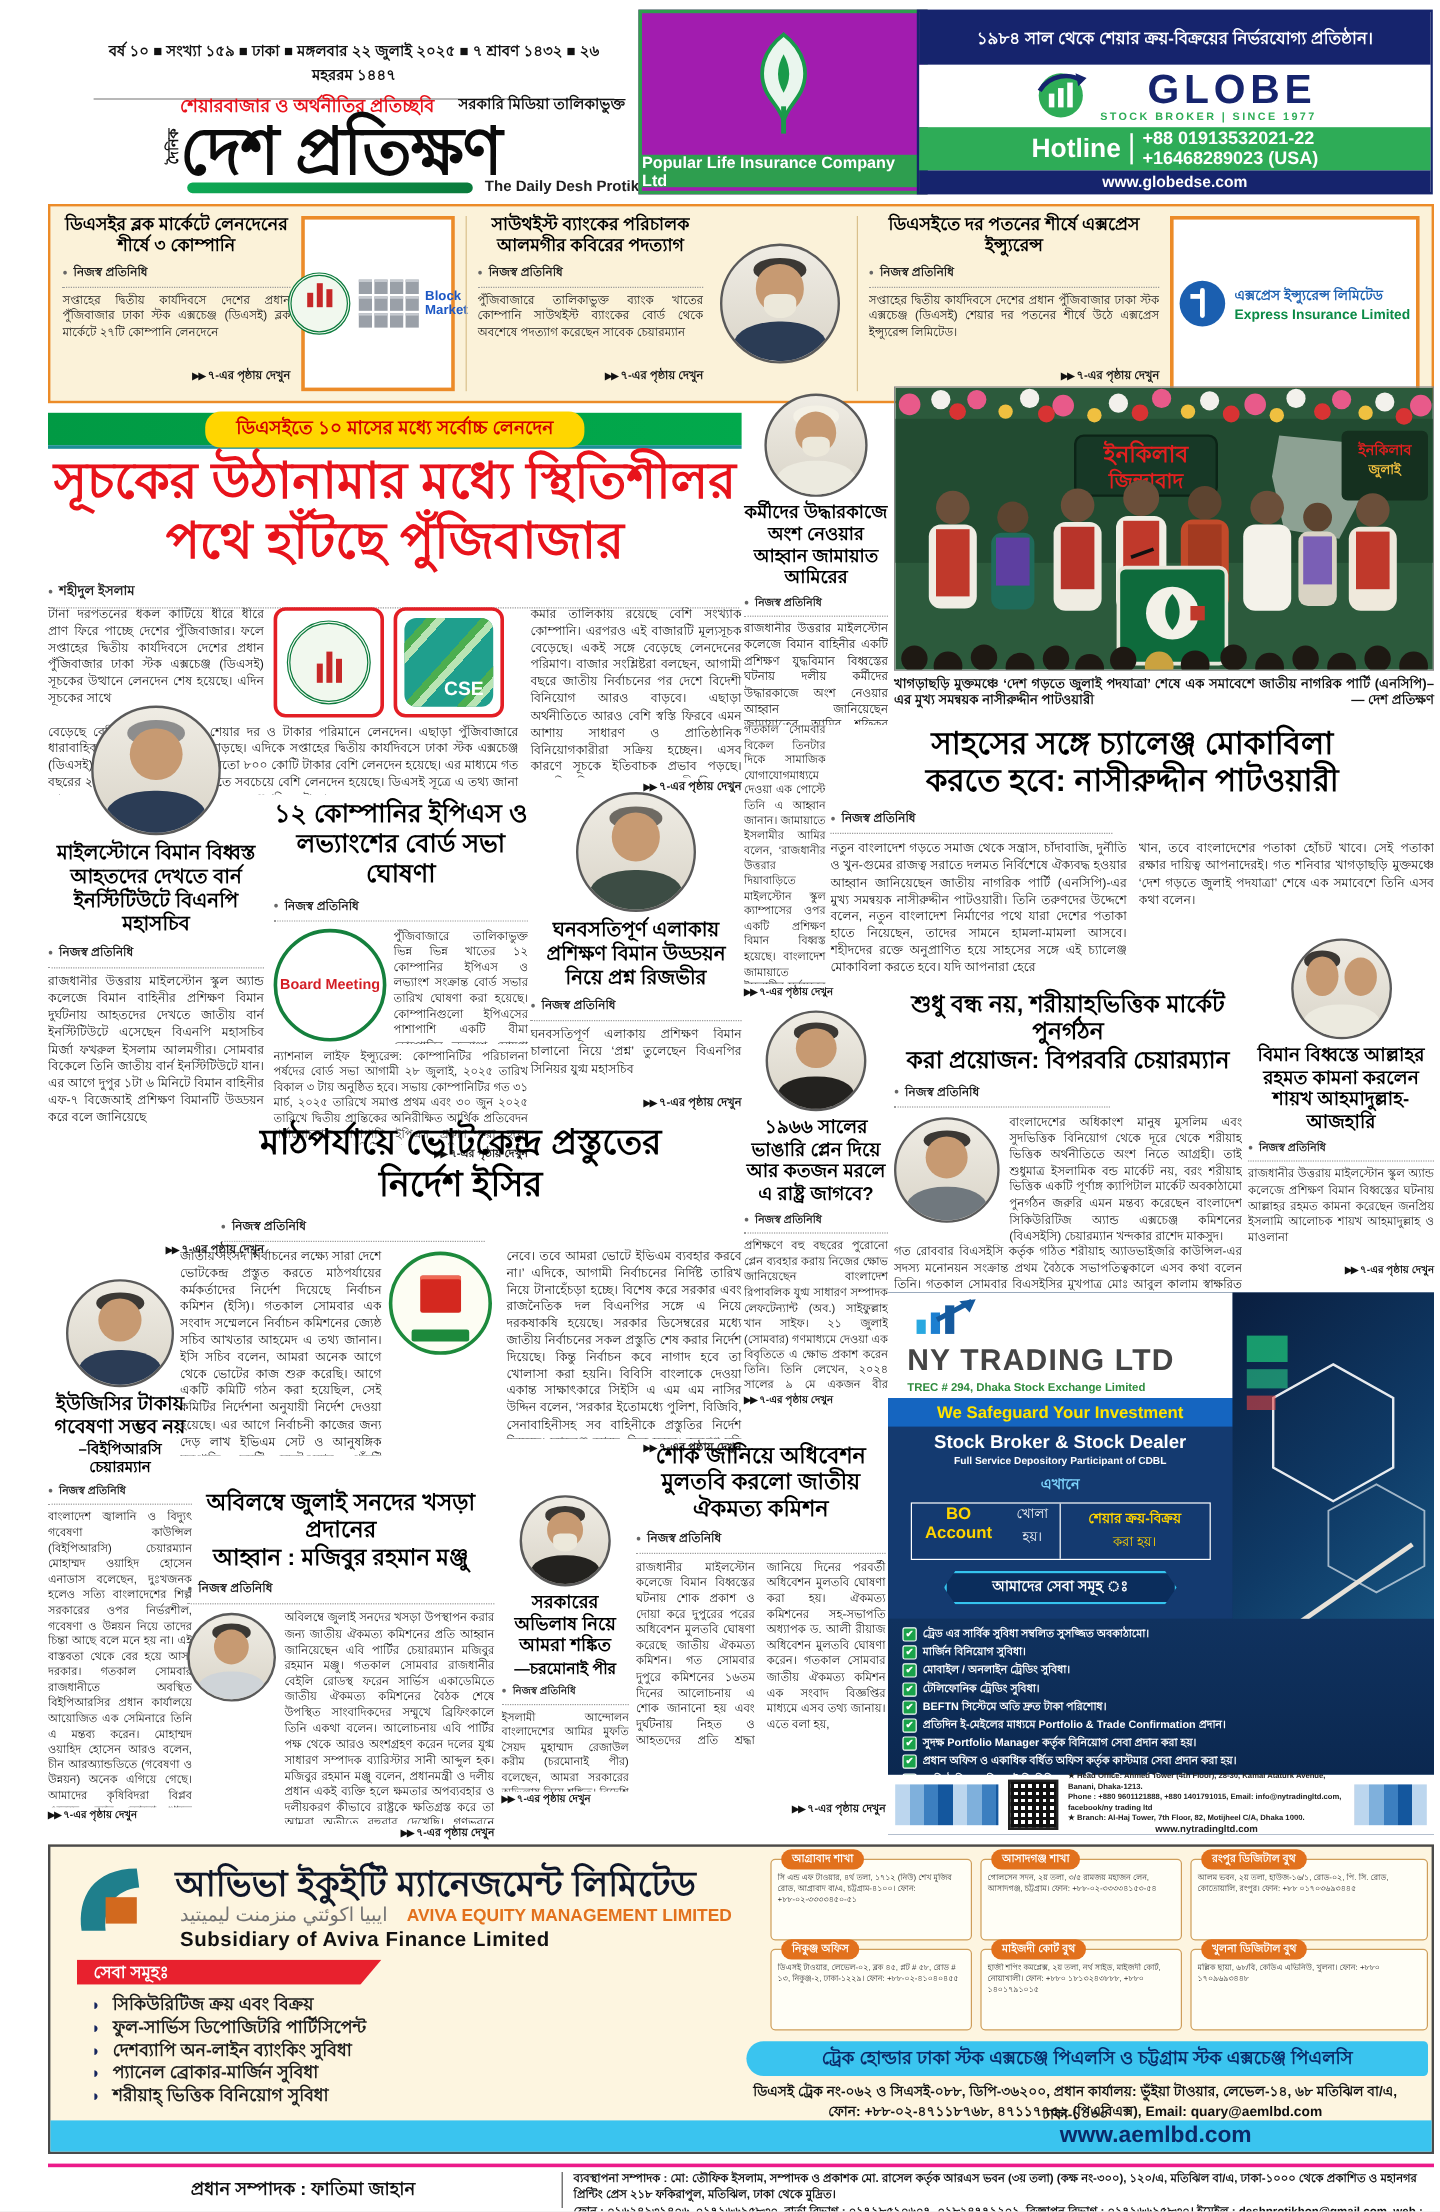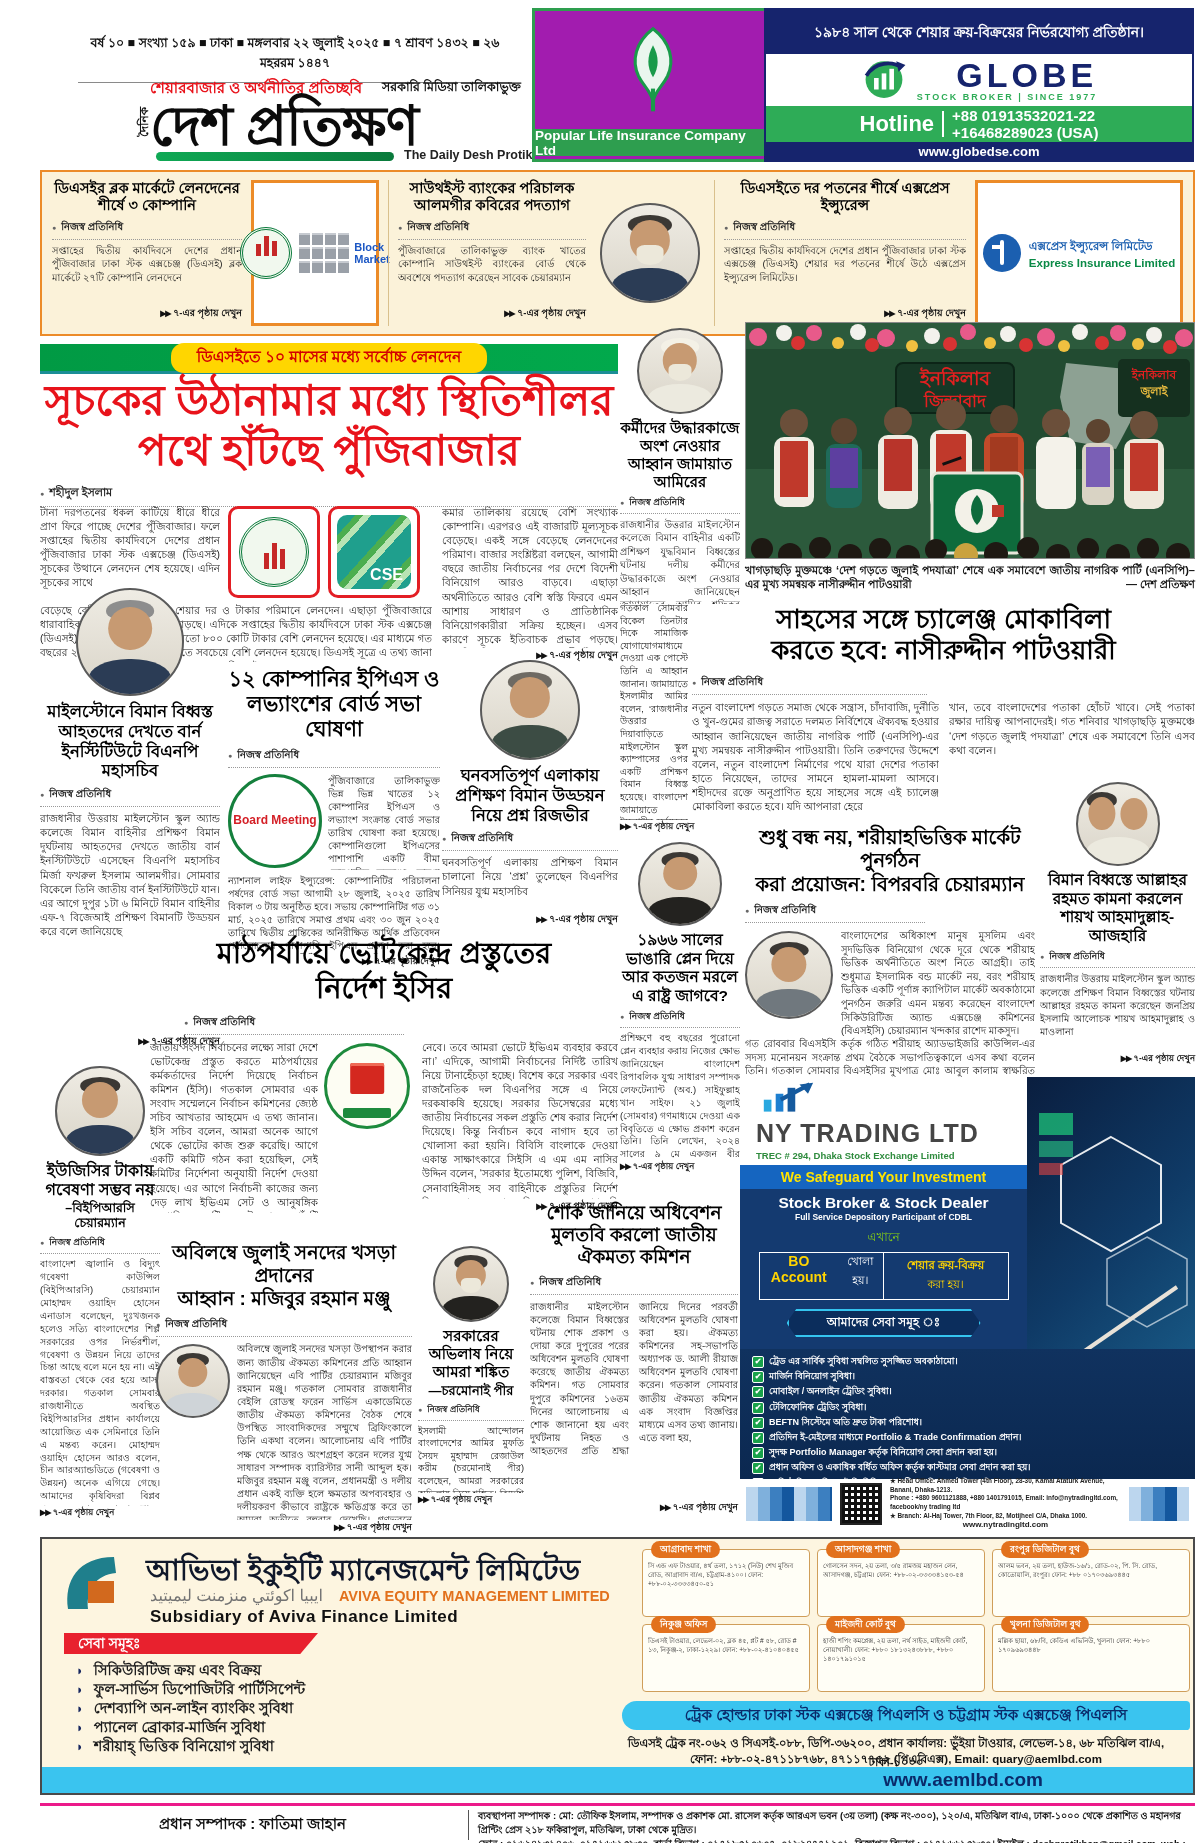--- a/index.html
+++ b/index.html
@@ -561,21 +561,21 @@
         <path d="M28 22 L62 4" stroke="#155a9e" stroke-width="5" fill="none"></path>
         <path d="M66 2 l-16 2 10 11 z" fill="#155a9e"></path>
       </svg>
       <div style="font-size:25px;font-weight:800;color:#454545;letter-spacing:1px;">NY TRADING LTD</div>
       <div style="font-size:9.5px;font-weight:800;color:#2e8b3d;margin-top:2px;">TREC # 294, Dhaka Stock Exchange Limited</div>
     </div>
     <div style="position:absolute;left:0;top:88px;width:287px;height:24px;background:#1565c0;display:flex;align-items:center;justify-content:center;font-size:14px;font-weight:800;color:#ffe400;">We Safeguard Your Investment</div>
     <div style="position:absolute;left:0;top:112px;width:287px;height:160px;background:#143a70;text-align:center;color:#fff;">
       <div style="font-size:15.5px;font-weight:800;margin-top:5px;">Stock Broker &amp; Stock Dealer</div>
       <div style="font-size:8.5px;font-weight:700;">Full Service Depository Participant of CDBL</div>
-      <div style="font-size:12px;font-weight:400;color:#84cc16;margin-top:6px;">এখানে</div>
+      <div style="font-size:12px;font-weight:700;color:#7dd3fc;margin-top:6px;">এখানে</div>
       <div style="width:248px;height:46px;margin:4px auto 0;border:1.5px solid #fff;display:grid;grid-template-columns:1fr 1fr;">
         <div style="border-right:1.5px solid #fff;display:flex;flex-direction:row;justify-content:center;">
           <span style="font-size:14px;font-weight:800;color:#ffd400;">BO Account</span>
           <span style="font-size:11px;color:#fff;">খোলা হয়।</span>
         </div>
         <div style="display:flex;flex-direction:column;justify-content:center;">
           <span style="font-size:11.5px;font-weight:800;color:#ffd400;">শেয়ার ক্রয়-বিক্রয়</span>
           <span style="font-size:11px;color:#ffd400;">করা হয়।</span>
         </div>
       </div>

